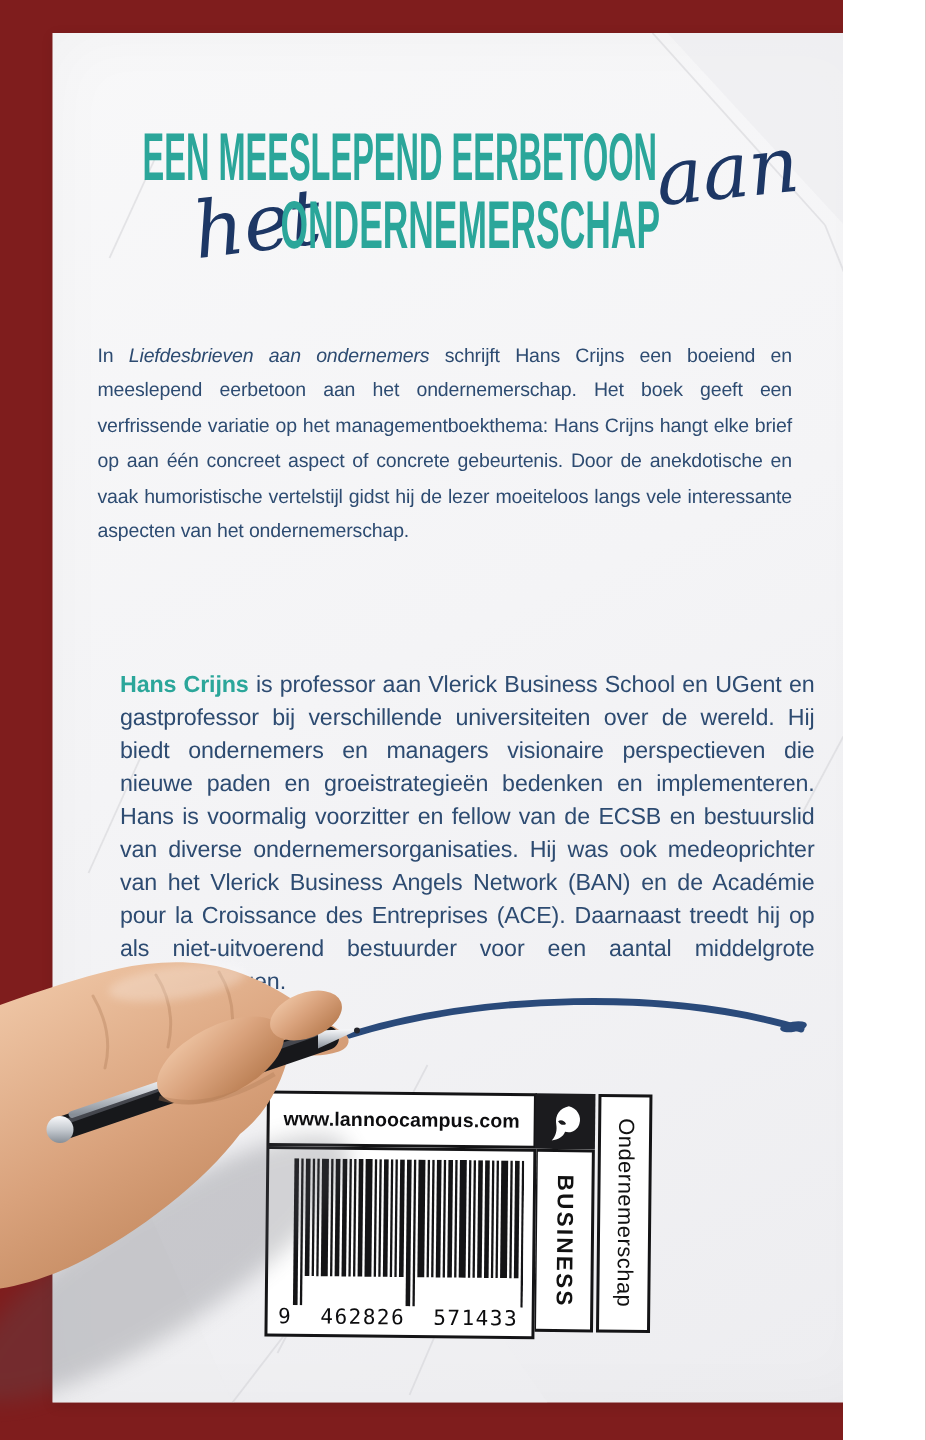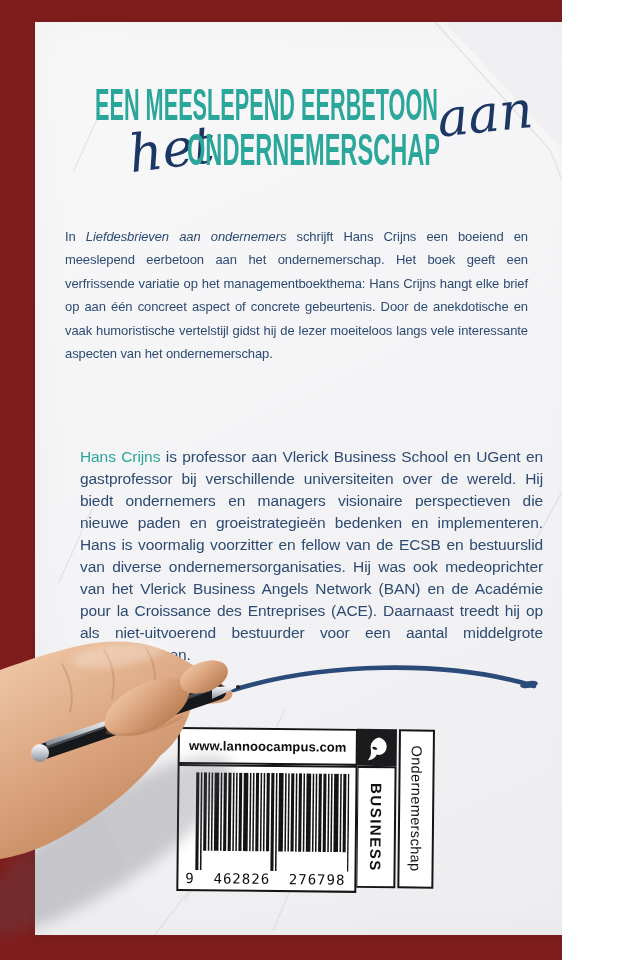--- a/index.html
+++ b/index.html
@@ -23,21 +23,21 @@
     position:absolute; left:30px; top:190px; width:463px;
     font-size:13px; line-height:23.4px; letter-spacing:-0.1px;
     text-align:justify; color:var(--body_navy);
   }
   .synopsis .book-title { font-style:italic; }
   .bio {
     position:absolute; left:45px; top:408px; width:463px;
     font-size:15.5px; line-height:22px; letter-spacing:-0.1px;
     text-align:justify; color:var(--body_navy);
   }
-  .bio .author { color:var(--teal); font-weight:400; }
+  .bio .author { color:var(--teal); font-weight:700; }
   
   .footer {
     position:absolute; left:143px; top:705px; width:258px; height:164px;
     transform:rotate(.6deg); transform-origin:top left;
   }
   .fbox { position:absolute; background:#fff; border:2px solid #141416; box-sizing:border-box; }
   .www-box { left:0; top:0; width:180px; height:37px; display:flex; align-items:center; justify-content:center; }
   .www-label { font-weight:700; font-size:13px; color:#0d0d0f; letter-spacing:.1px; }
   .logo-box { position:absolute; left:179px; top:0; width:40px; height:37px; background:#1b1b1e;
               display:flex; align-items:center; justify-content:center; }
@@ -148,21 +148,21 @@
             <rect x="134.96" y="0" width="1.42" height="80" fill="#141416"></rect>
             <rect x="137.80" y="0" width="4.26" height="80" fill="#141416"></rect>
             <rect x="143.48" y="0" width="1.42" height="80" fill="#141416"></rect>
             <rect x="146.32" y="0" width="2.84" height="80" fill="#141416"></rect>
             <rect x="150.58" y="0" width="1.42" height="100" fill="#141416"></rect>
             <rect x="153.42" y="0" width="2.84" height="100" fill="#141416"></rect>
           </svg>
         <div class="isbn" id="isbn">
             <span>9</span>
             <span>462826</span>
-            <span>276798</span>
+            <span>571433</span>
           </div>
       </div>
     </div>
   </div>
 
   <svg class="hand-layer" viewBox="0 0 617 960">
     <defs>
       <linearGradient id="skin" x1="0" y1="0" x2=".6" y2="1">
         <stop offset="0" stop-color="#f2cbab"></stop>
           <stop offset=".55" stop-color="#d9a27c"></stop>

